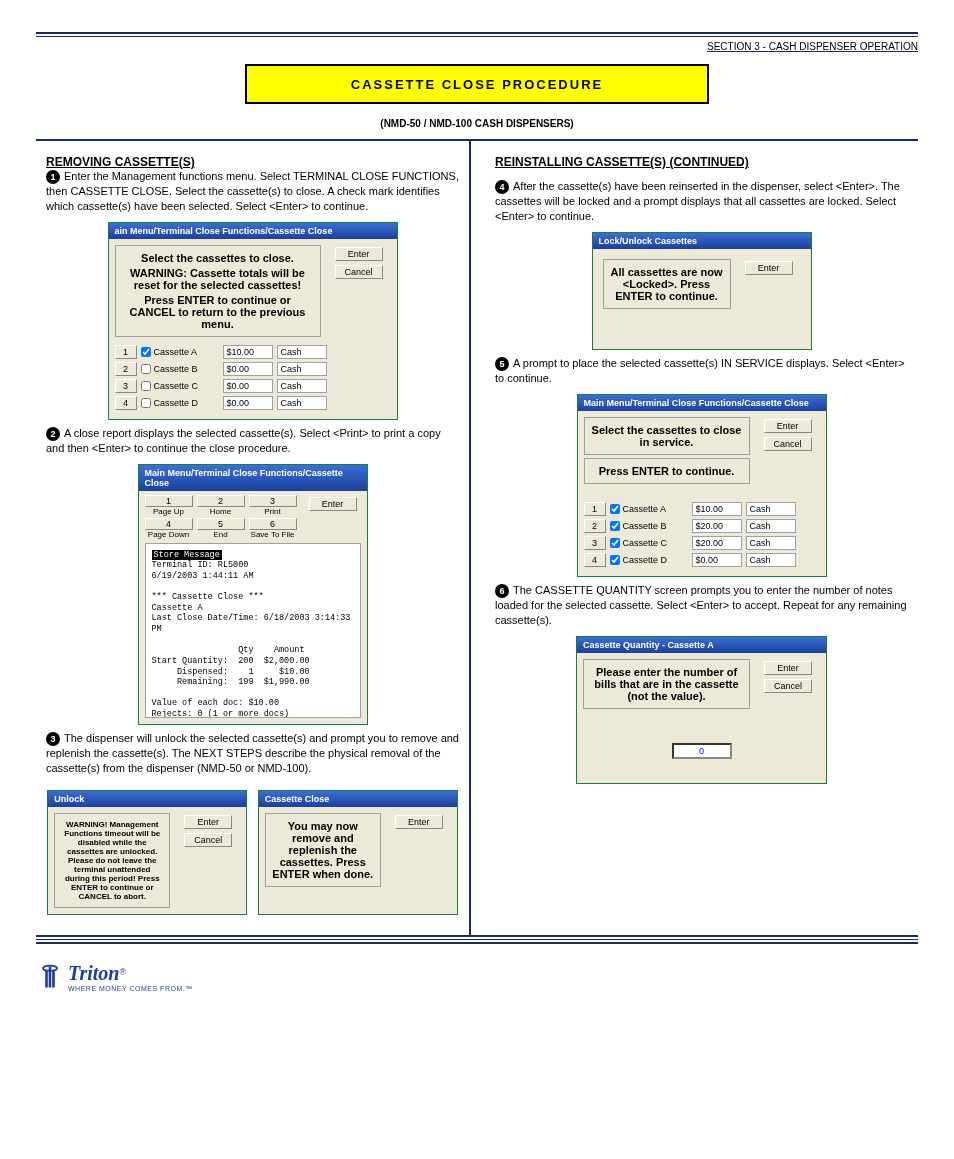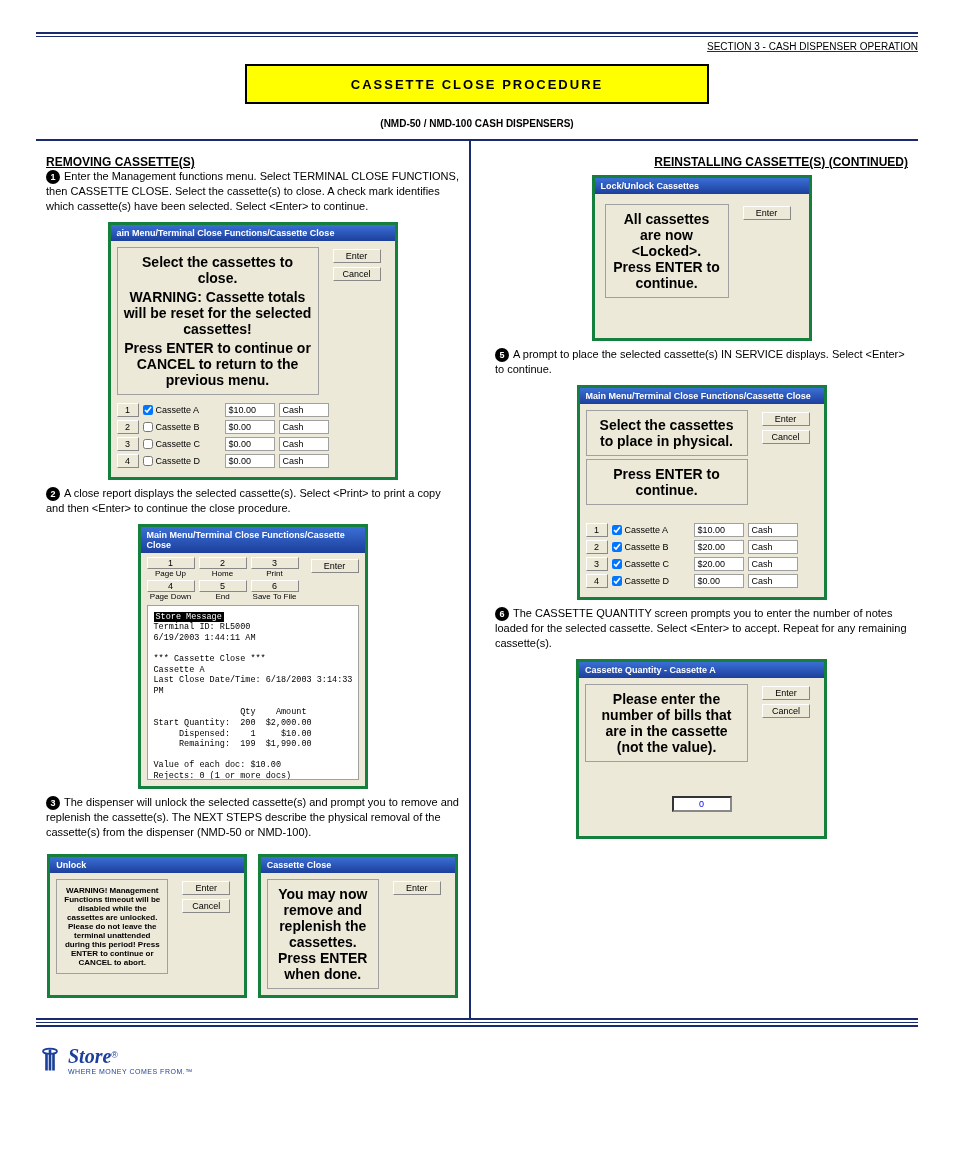--- a/index.html
+++ b/index.html
@@ -9,25 +9,25 @@
 .topbar{margin-bottom:18px}
 .banner{background:#ffff00;border:2px solid #000;margin:12px auto 14px;width:464px;height:40px;display:flex;align-items:center;justify-content:center;font-weight:bold;font-size:13px;letter-spacing:2px}
 .subhead{text-align:center;font-size:10px;font-weight:bold;margin-bottom:4px}
 .running{font-size:10px;text-align:right;margin-top:-14px;text-decoration:underline solid #1a2a6c 1px}
 .section-title{font-weight:bold;text-decoration:underline;font-size:12px}
 .cols{display:flex;gap:14px;border-top:2px solid #1a2a6c;border-bottom:2px solid #1a2a6c;margin-top:10px}
 .col{flex:1;padding:14px 10px}
 .col.left{border-right:2px solid #1a2a6c}
 .step{font-size:11px;margin-bottom:8px;line-height:1.35}
 .step-num{display:inline-flex;align-items:center;justify-content:center;width:14px;height:14px;background:#000;color:#fff;border-radius:50%;font-size:9px;font-weight:bold;margin-right:4px;vertical-align:middle}
-.win{border:3px solid #15803d;background:#ece9d8;font-family:Tahoma,Arial,sans-serif;font-size:9px;margin:6px auto}
+.win{border:1px solid #15803d;background:#ece9d8;font-family:Tahoma,Arial,sans-serif;font-size:9px;margin:6px auto}
 .win-tb{background:linear-gradient(#3b6fd6,#1c3f9b);color:#fff;padding:3px 6px;font-weight:bold;font-size:9px}
 .win-body{padding:6px}
 .win-btn{background:#ece9d8;border:1px solid #888;border-top-color:#fff;border-left-color:#fff;padding:1px 0;width:48px;text-align:center;display:inline-block;font-size:9px;cursor:pointer;margin:2px 8px}
-.msgbox{border:1px solid #a0a0a0;background:#ece9d8;text-align:center;padding:6px;font-size:14px}
+.msgbox{border:1px solid #a0a0a0;background:#ece9d8;text-align:center;padding:6px;font-size:11px}
 .flex-sb{display:flex;justify-content:space-between;align-items:flex-start}
 .cass-row{display:flex;align-items:center;gap:4px;margin:3px 0}
 .num-btn{background:#ece9d8;border:1px solid #888;border-top-color:#fff;border-left-color:#fff;width:22px;height:14px;text-align:center;font-size:9px;line-height:12px}
 .cass-lbl{display:inline-flex;align-items:center;gap:3px;width:78px;font-size:9px}
 .cass-val{border:1px solid #a0a0a0;background:#fff;width:50px;height:14px;font-size:9px;padding:0 3px;line-height:13px}
 .cass-type{border:1px solid #a0a0a0;background:#fff;width:50px;height:14px;font-size:9px;padding:0 3px;line-height:13px}
 input[type=checkbox]{width:10px;height:10px}
 .report{font-family:"Courier New",monospace;font-size:8.5px;line-height:1.25;background:#fff;border:1px solid #a0a0a0;padding:6px;white-space:pre;height:175px;overflow:hidden}
 .report .store{background:#000;color:#fff;padding:0 2px}
 .toolbar-grid{display:grid;grid-template-columns:repeat(3,1fr) auto;gap:2px 4px;padding:4px 6px}
@@ -181,40 +181,41 @@
       <div class="win-tb">Cassette Close</div>
       <div class="win-body flex-sb">
         <div class="msgbox" style="flex:1;font-weight:bold">You may now remove and replenish the cassettes. Press ENTER when done.</div>
         <div style="margin-left:6px"><div class="win-btn">Enter</div></div>
       </div>
     </div>
   </div>
 </div>
 
 <div class="col">
-  <div class="section-title" style="text-align:right">REINSTALLING CASSETTE(S) (CONTINUED)</div>
-
+  <div class="section-title" style="text-align:left">REINSTALLING CASSETTE(S) (CONTINUED)</div>
+
+  <p class="step" style="margin-top:10px"><span class="step-num">4</span><span>After the cassette(s) have been reinserted in the dispenser, select &lt;Enter&gt;. The cassettes will be locked and a prompt displays that all cassettes are locked. Select &lt;Enter&gt; to continue.</span></p>
 
   <div class="win" style="width:220px">
     <div class="win-tb">Lock/Unlock Cassettes</div>
     <div class="win-body flex-sb" style="padding:10px">
       <div class="msgbox" style="flex:1;font-weight:bold">All cassettes are now &lt;Locked&gt;. Press ENTER to continue.</div>
       <div style="margin-left:6px"><div class="win-btn">Enter</div></div>
     </div>
     <div style="height:30px"></div>
   </div>
 
   <p class="step"><span class="step-num">5</span><span>A prompt to place the selected cassette(s) IN SERVICE displays. Select &lt;Enter&gt; to continue.</span></p>
 
   <div class="win" style="width:250px">
     <div class="win-tb">Main Menu/Terminal Close Functions/Cassette Close</div>
     <div class="win-body">
       <div class="flex-sb">
         <div style="flex:1;margin-right:6px">
-          <div class="msgbox" style="font-weight:bold">Select the cassettes to place in physical.</div>
+          <div class="msgbox" style="font-weight:bold">Select the cassettes to close in service.</div>
           <div class="msgbox" style="font-weight:bold;margin-top:3px">Press ENTER to continue.</div>
         </div>
         <div><div class="win-btn">Enter</div><br><div class="win-btn">Cancel</div></div>
       </div>
       <div style="margin-top:18px">
         <div class="cass-row">
               <div class="num-btn">1</div>
               <label class="cass-lbl">
                 <input type="checkbox" checked="" style="">
                 <span>Cassette A</span>
@@ -280,17 +281,17 @@
   <div class="logo">
     <div class="logo-icon">
       <svg viewBox="0 0 32 32">
           <g fill="#1c3f9b">
             <path d="M12 28 L12 8 M16 28 L16 4 M20 28 L20 8" stroke="#1c3f9b" stroke-width="3" fill="none"></path>
             <ellipse cx="16" cy="6" rx="8" ry="3" fill="none" stroke="#1c3f9b" stroke-width="2"></ellipse>
           </g>
         </svg>
     </div>
     <div>
-      <span class="logo-txt">Store</span><sup style="color:#1c3f9b;font-size:9px">®</sup>
+      <span class="logo-txt">Triton</span><sup style="color:#1c3f9b;font-size:9px">®</sup>
       <div class="tagline">WHERE MONEY COMES FROM.™</div>
     </div>
   </div>
 </div>
 
 </body></html>

